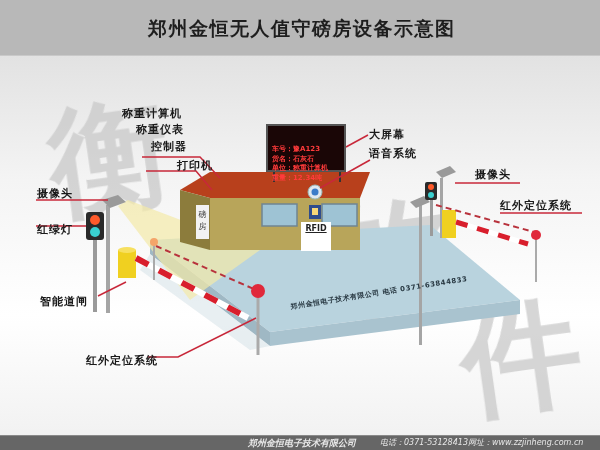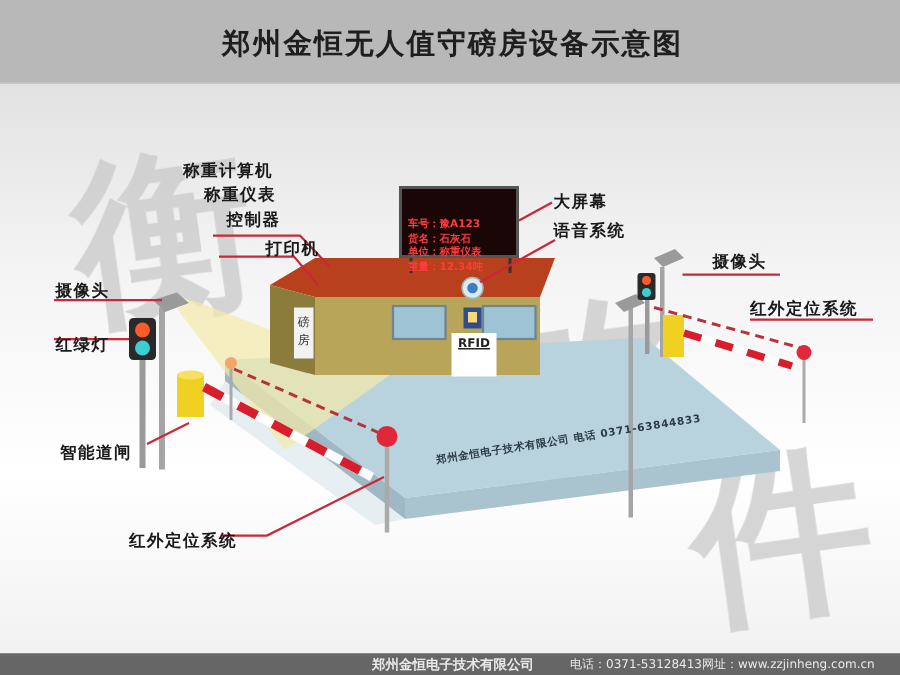--- a/index.html
+++ b/index.html
@@ -1,20 +1,20 @@
 <!DOCTYPE html>
 <html><head>
 <meta charset="utf-8">
 <style>
   html, body { margin: 0; padding: 0; }
   body { width: 600px; height: 450px; overflow: hidden; font-family: "DejaVu Sans", sans-serif; background: #ffffff; }
   .stage { position: relative; width: 600px; height: 450px; background: linear-gradient(#dadada 0%, #f4f4f4 40%, #ffffff 70%, #f0f0f0 100%); overflow: hidden; }
   .header { position: absolute; left: 0; top: 0; width: 600px; height: 55px; background: #b8b8b8; border-bottom: 1px solid #c9c9c9; }
   .title { position: absolute; left: 148px; top: 16px; font-size: 19px; font-weight: bold; color: #1e1e1e; letter-spacing: 1.5px; white-space: nowrap; }
-  .footer { position: absolute; left: 0; top: 435px; width: 600px; height: 15px; background: #666666; border-top: 1px solid #8a8a8a; }
+  .footer { position: absolute; left: 0; top: 435px; width: 600px; height: 15px; background: #666666; border-top: 1px solid #8a8a8a; font-style: italic; }
   .footer-text { position: absolute; top: 1px; font-size: 9px; color: #e8e8e8; white-space: nowrap; }
   .footer-company { left: 248px; font-weight: bold; }
   .footer-phone { left: 380px; font-size: 8px; }
   .footer-web { left: 468px; font-size: 8px; }
   svg.scene { position: absolute; left: 0; top: 0; }
   .label { position: absolute; font-size: 11px; font-weight: bold; color: #1a1a1a; white-space: nowrap; letter-spacing: 1px; }
   .led { position: absolute; left: 266px; top: 124px; width: 80px; height: 48px; background: #1a0606; border: 2px solid #555; box-sizing: border-box; padding: 19px 4px; }
   .led-line { font-size: 7px; line-height: 9.5px; color: #ff3b3b; font-weight: bold; white-space: nowrap; }
   .rfid { position: absolute; left: 301px; top: 222px; width: 30px; height: 29px; background: #ffffff; font-size: 8px; font-weight: bold; color: #222; text-align: center; line-height: 13px; text-decoration: underline; }
   .sign { position: absolute; left: 196px; top: 205px; width: 13px; height: 34px; background: #f2f2f2; font-size: 8px; color: #333; text-align: center; line-height: 12px; padding-top: 4px; box-sizing: border-box; }
@@ -118,21 +118,21 @@
       <polyline points="98,296 126,282"></polyline>
       <polyline points="148,357 178,357 256,318"></polyline>
       <polyline points="455,183 520,183"></polyline>
       <polyline points="500,213 582,213"></polyline>
     </g>
   </svg>
 
   <div class="led">
     <div class="led-line">车号：豫A123</div>
     <div class="led-line">货名：石灰石</div>
-    <div class="led-line">单位：称重仪表</div>
+    <div class="led-line">单位：称重计算机</div>
     <div class="led-line">重量：12.34吨</div>
   </div>
 
   <div class="sign">磅房</div>
   <div class="rfid">RFID</div>
   <div class="platform-text">郑州金恒电子技术有限公司    电话    0371-63844833</div>
 
   <div class="label" style="left:122px; top:106px;">称重计算机</div>
   <div class="label" style="left:136px; top:122px;">称重仪表</div>
   <div class="label" style="left:151px; top:139px;">控制器</div>

